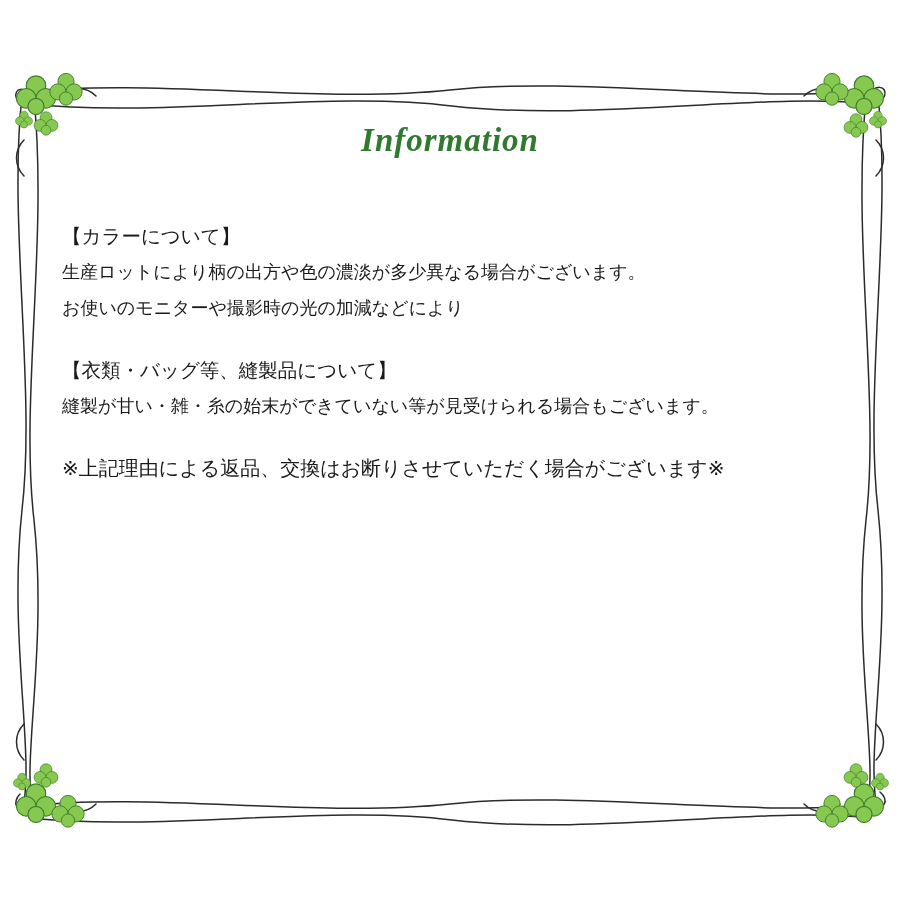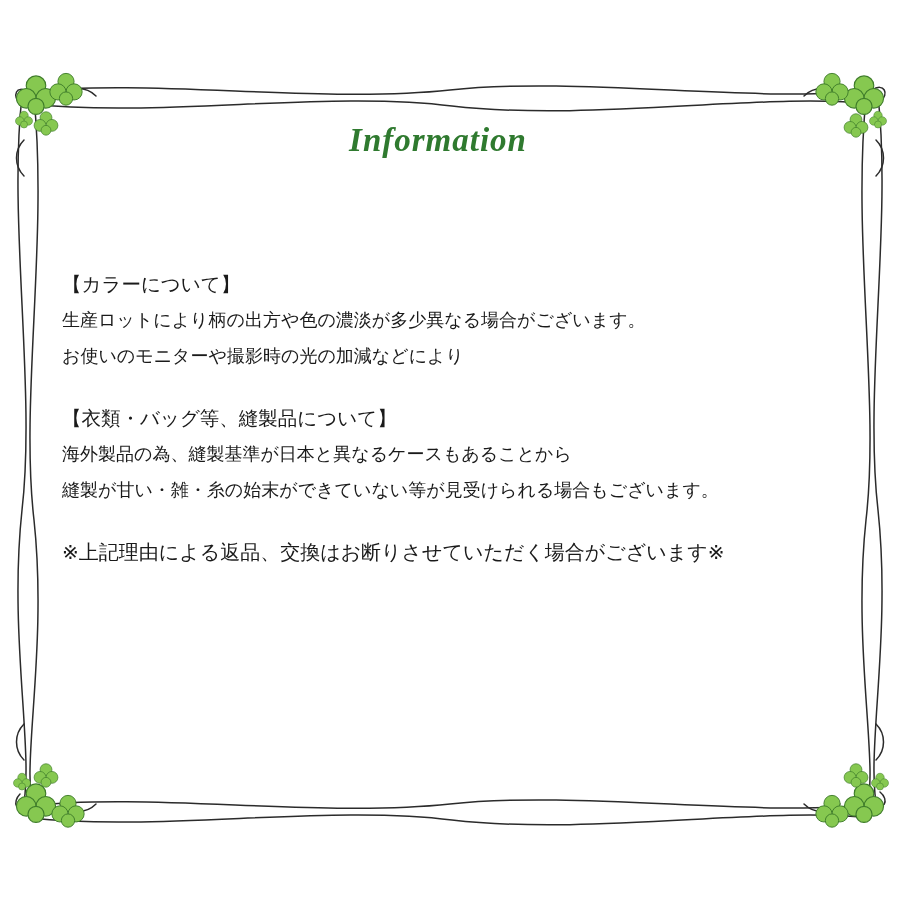--- a/index.html
+++ b/index.html
@@ -38,37 +38,36 @@
     position: absolute;
     left: 0;
     top: 0;
     width: 900px;
     height: 900px;
   }
 
   .doc-title {
     position: absolute;
     top: 122px;
-    left: 0;
+    left: 12px;
     width: 876px;
     text-align: center;
     font-family: "Liberation Serif", "DejaVu Serif", serif;
     font-style: italic;
     font-weight: bold;
     font-size: 33px;
     letter-spacing: 1px;
     color: #2f7a2f;
   }
 
   .body-block {
     position: absolute;
     left: 62px;
     top: 218px;
     width: 790px;
-    margin-top: 48px;
   }
 
   .section {
     margin-bottom: 26px;
   }
 
   .section-heading {
     font-size: 19.5px;
     line-height: 36px;
     white-space: nowrap;
@@ -172,21 +171,20 @@
 
       <div class="section">
         <div class="section-heading">【カラーについて】</div>
         <div class="section-line">生産ロットにより柄の出方や色の濃淡が多少異なる場合がございます。</div>
         <div class="section-line">お使いのモニターや撮影時の光の加減などにより</div>
       </div>
 
 
       <div class="section">
         <div class="section-heading">【衣類・バッグ等、縫製品について】</div>
-        <div class="section-line">海外製品の為、縫製基準が日本と異なるケースもあることから</div>
         <div class="section-line">縫製が甘い・雑・糸の始末ができていない等が見受けられる場合もございます。</div>
       </div>
 
       <div class="note-line">※上記理由による返品、交換はお断りさせていただく場合がございます※</div>
 
     </div>
   </div>
 </div>
 
 </body></html>

